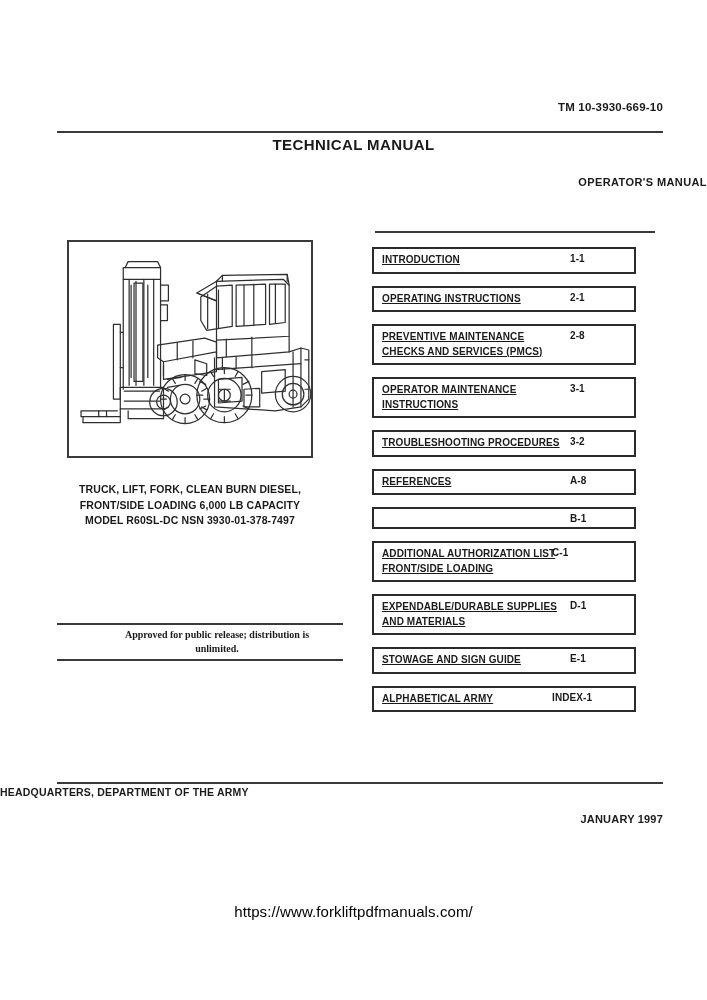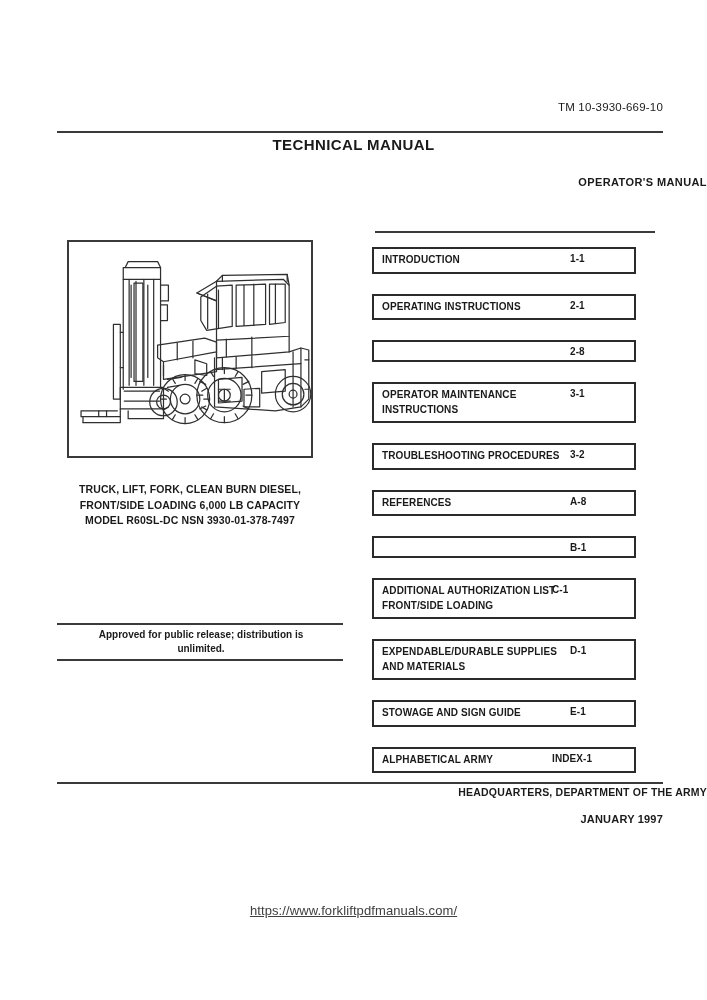--- a/index.html
+++ b/index.html
@@ -25,21 +25,21 @@
     background: #3a3a3a;
     height: 2px;
   }
 
   
   #tm-number {
     position: absolute;
     right: 44px;
     top: 101px;
     font-size: 11.5px;
-    font-weight: normal;
+    font-weight: bold;
     letter-spacing: 0.2px;
     white-space: nowrap;
   }
   #rule-top { left: 57px; top: 131px; width: 606px; }
 
   #technical-manual {
     position: absolute;
     left: 0; right: 0;
     top: 136px;
     text-align: center;
@@ -79,46 +79,48 @@
     font-size: 10.5px;
     font-weight: bold;
     line-height: 15.5px;
     letter-spacing: 0.1px;
   }
 
   #rule-dist-top { left: 57px; top: 623px; width: 286px; }
   #rule-dist-bottom { left: 57px; top: 659px; width: 286px; }
   #distribution-statement {
     position: absolute;
-    left: 58px;
+    left: 74px;
     top: 628px;
     width: 286px;
     text-align: center;
     font-size: 10px;
     font-weight: bold;
     line-height: 13.5px;
+    font-family: Liberation Serif, serif;
   }
 
   
   #rule-index-top { left: 375px; top: 231px; width: 280px; }
 
   #index-list {
     position: absolute;
     left: 372px;
     top: 247px;
     width: 264px;
   }
   .index-box {
     position: relative;
     box-sizing: border-box;
     border: 2px solid #2b2b2b;
     background: #ffffff;
-    margin-bottom: 20px;
+    margin-bottom: 12px;
     padding: 4px 6px 4px 8px;
     min-height: 22px;
+    text-decoration: underline;
   }
   .index-title {
     display: block;
     font-size: 10px;
     font-weight: bold;
     line-height: 14.5px;
     letter-spacing: 0.1px;
     max-width: 180px;
   }
   .index-page {
@@ -131,42 +133,41 @@
     white-space: nowrap;
   }
   .index-box.wide-page .index-page { left: 178px; }
 
   
   #rule-footer { left: 57px; top: 782px; width: 606px; }
   #hq-line {
     position: absolute;
     left: 0; right: 0;
     top: 786px;
-    text-align: right;
+    text-align: left;
     font-size: 10.5px;
     font-weight: bold;
     letter-spacing: 0.2px;
   }
   #publication-date {
     position: absolute;
     right: 44px;
     top: 813px;
     font-size: 11px;
     font-weight: bold;
     letter-spacing: 0.2px;
   }
   #source-url {
     position: absolute;
     left: 0; right: 0;
     top: 903px;
     text-align: center;
-    font-size: 13px;
-    color: #404040;
+    font-size: 15px;
+    color: #000000;
     letter-spacing: 0.1px;
-    text-decoration: underline;
   }
 </style>
 </head>
 <body>
 
 <div id="page">
 
   <div id="tm-number">TM 10-3930-669-10</div>
   <div class="rule" id="rule-top"></div>
   <div id="technical-manual">TECHNICAL MANUAL</div>
@@ -281,20 +282,21 @@
       <span class="index-title">INTRODUCTION</span>
       <span class="index-page">1-1</span>
     </div>
 
     <div class="index-box">
       <span class="index-title">OPERATING INSTRUCTIONS</span>
       <span class="index-page">2-1</span>
     </div>
 
     <div class="index-box">
+      <span class="index-title">PREVENTIVE MAINTENANCE CHECKS AND SERVICES (PMCS)</span>
       <span class="index-page">2-8</span>
     </div>
 
     <div class="index-box">
       <span class="index-title">OPERATOR MAINTENANCE INSTRUCTIONS</span>
       <span class="index-page">3-1</span>
     </div>
 
     <div class="index-box">
       <span class="index-title">TROUBLESHOOTING PROCEDURES</span>

